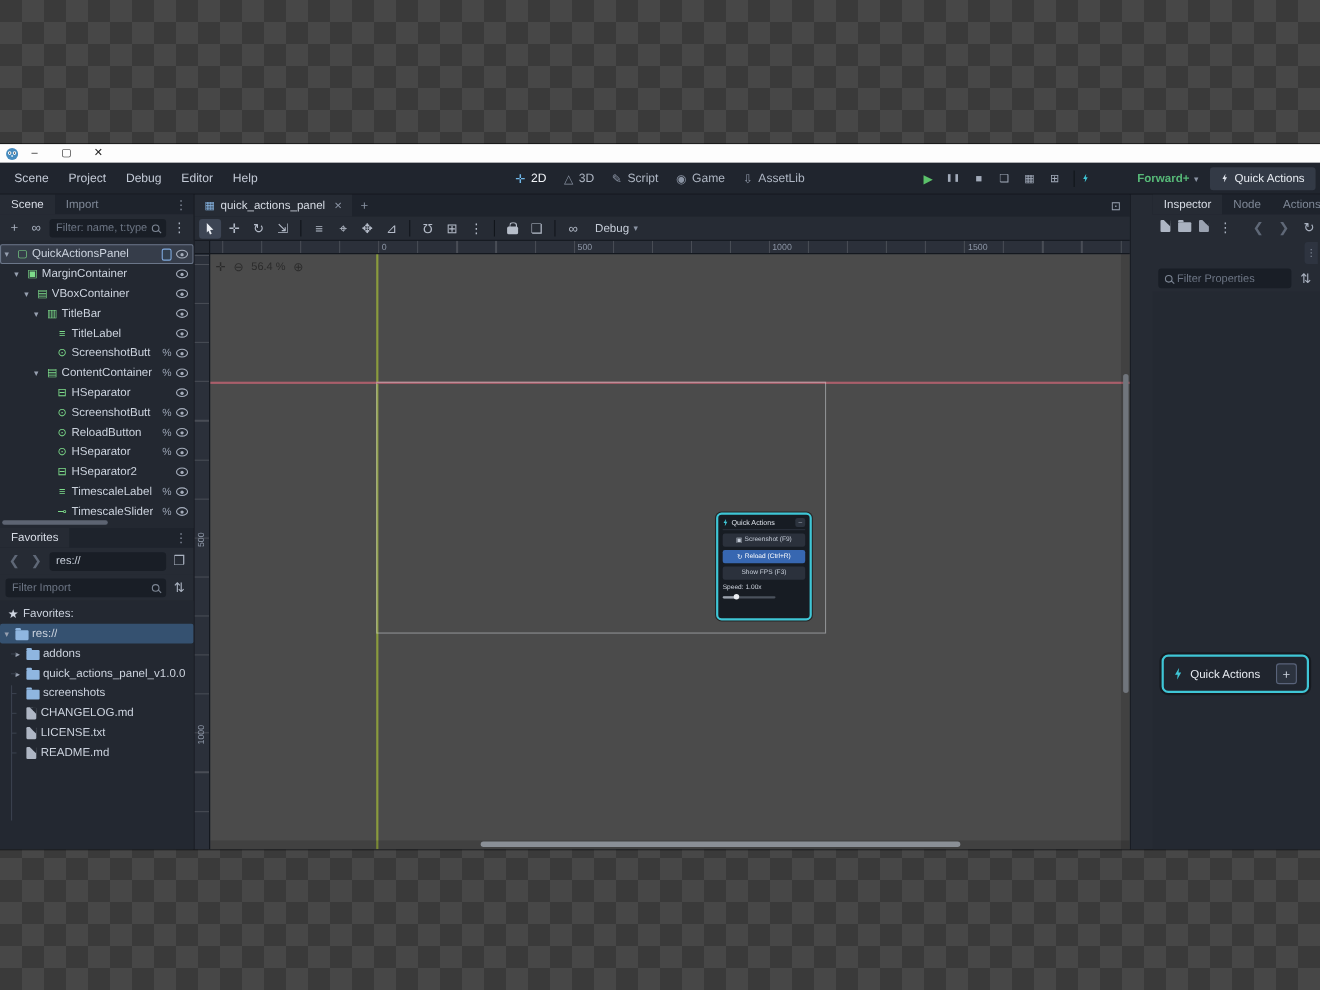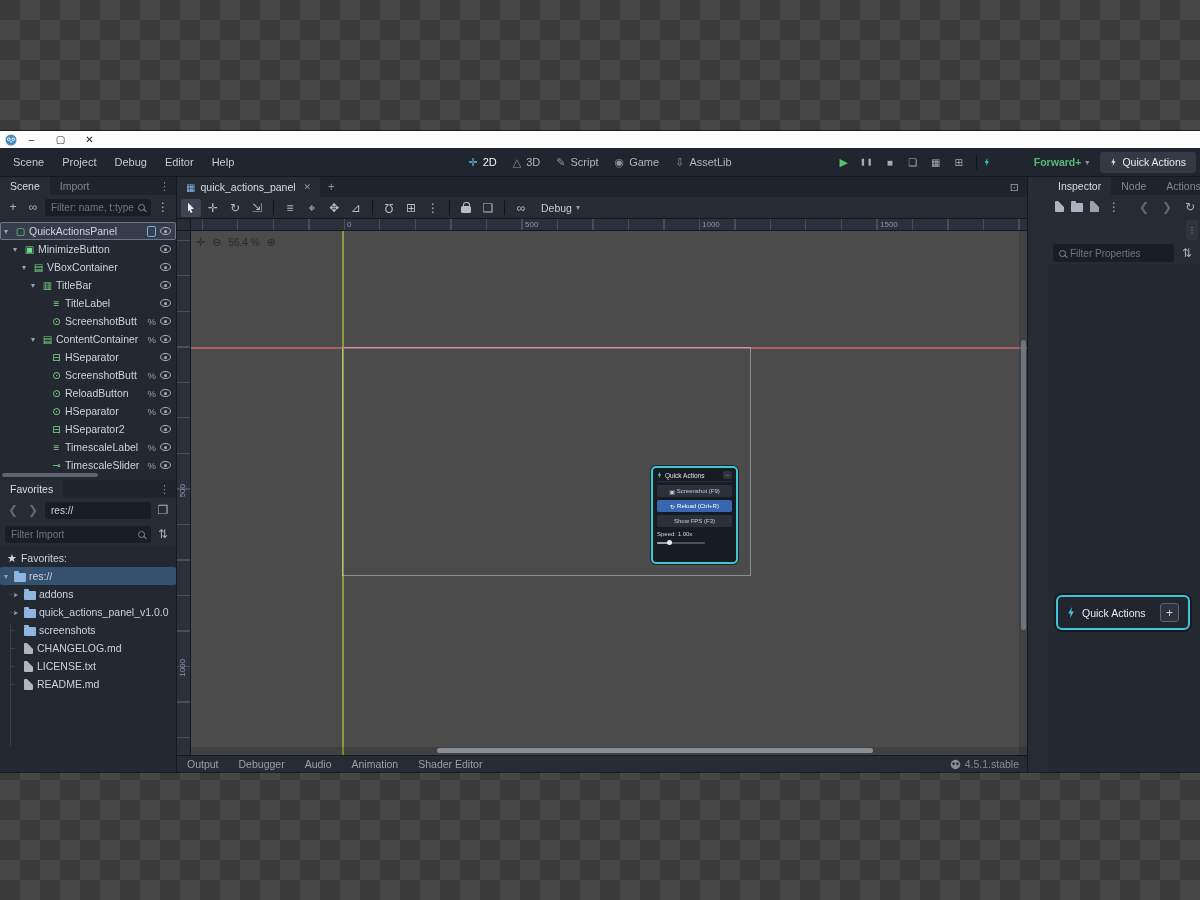--- a/index.html
+++ b/index.html
@@ -251,21 +251,21 @@
           <span class="nicon">▢</span>
           <span class="tlabel">QuickActionsPanel</span>
           <span class="rightics">
               <span class="i-script"></span>
               <span class="i-eye"></span>
             </span>
         </div>
         <div class="trow d1">
           <span class="chev">▾</span>
           <span class="nicon">▣</span>
-          <span class="tlabel">MinimizeButton</span>
+          <span class="tlabel">MarginContainer</span>
           <span class="rightics">
               <span class="i-eye"></span>
             </span>
         </div>
         <div class="trow d2">
           <span class="chev">▾</span>
           <span class="nicon">▤</span>
           <span class="tlabel">VBoxContainer</span>
           <span class="rightics">
               <span class="i-eye"></span>
@@ -525,35 +525,20 @@
             </div>
           </div>
 
           <div class="hscroll-track"></div>
           <div class="hscroll"></div>
           <div class="vscroll-track"></div>
           <div class="vscroll"></div>
         </div>
       </div>
 
-      <div class="bottom-tabs">
-        <span class="btab">Output</span>
-        <span class="btab">Debugger</span>
-        <span class="btab">Audio</span>
-        <span class="btab">Animation</span>
-        <span class="btab">Shader Editor</span>
-        <span class="version">
-          <svg width="11" height="11" viewBox="0 0 12 12">
-            <circle cx="6" cy="6" r="5.2" fill="#848d9c"></circle>
-            <circle cx="3.9" cy="5.3" r="1.4" fill="#262b34"></circle>
-              <circle cx="8.1" cy="5.3" r="1.4" fill="#262b34"></circle>
-          </svg>
-          <span>4.5.1.stable</span>
-        </span>
-      </div>
     </div>
 
     <div class="dock-right">
       <div class="tabs-sm">
         <span class="tab-sm active">Inspector</span>
         <span class="tab-sm">Node</span>
         <span class="tab-sm">Actions</span>
         <span class="dots">⋮</span>
       </div>
       <div class="insp-toolbar">

